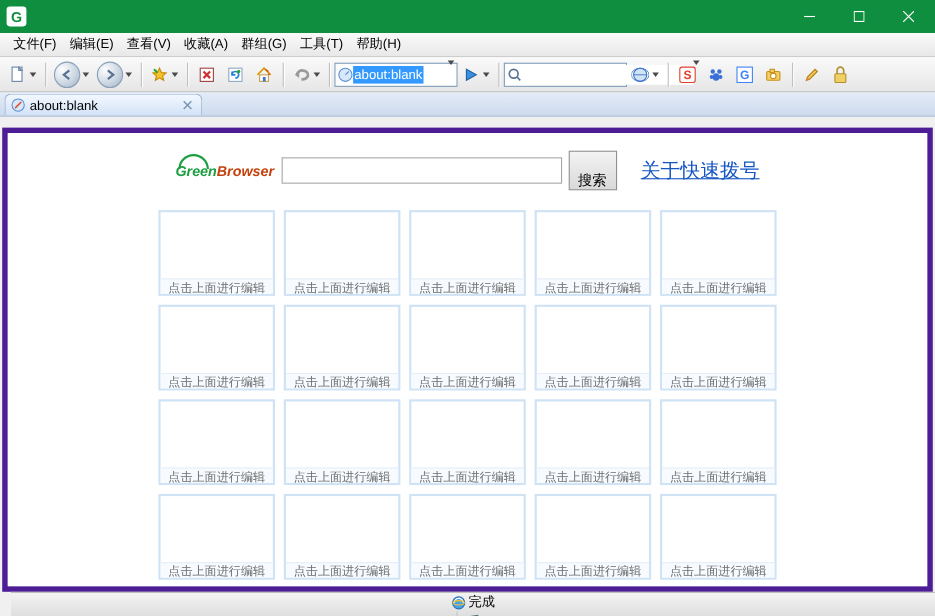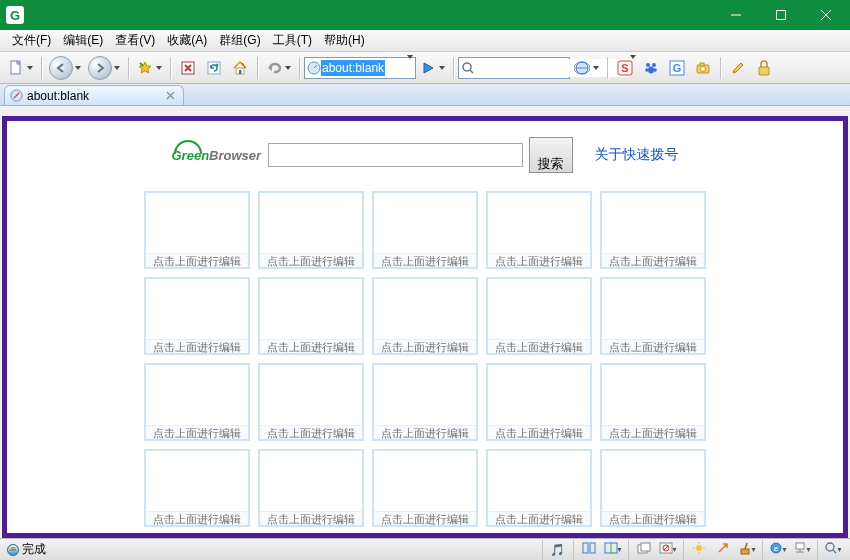--- a/index.html
+++ b/index.html
@@ -38,33 +38,33 @@
 .tab { height:20px; background:linear-gradient(#f3f8ff,#d2e2f6); border:1px solid #9db5d3; border-bottom:none; border-radius:6px 6px 0 0; display:flex; align-items:center; padding:0 6px 0 4px; font-size:12px; gap:4px; min-width:180px; }
 .tab .tabico { width:14px; height:14px; display:flex; align-items:center; justify-content:center; font-size:11px; }
 .tab .tabclose { width:14px; height:14px; border-radius:50%; display:flex; align-items:center; justify-content:center; margin-left:auto; }
 
 
 .viewport { position:absolute; top:106px; bottom:22px; left:2px; right:2px; border:5px solid #4c1d95; background:#fff; overflow:hidden;margin-top:10px; }
 .page { padding:16px 0 0 0; display:flex; flex-direction:column; align-items:center; background:#fff; height:100%; overflow-y:auto; }
 .searchrow { display:flex; align-items:center; gap:6px; margin-bottom:18px; }
 .gblogo { width:90px; height:24px; font-size:13px; font-weight:bold; font-style:italic; display:flex; align-items:center; white-space:nowrap; }
 .gblogo .g1 { color:#1a9e3f; }
-.gblogo .g2 { color:#737373; }
+.gblogo .g2 { color:#c2410c; }
 .gblogo .arc { width:28px; height:14px; border:2px solid #1a9e3f; border-bottom:none; border-radius:14px 14px 0 0; position:relative; top:-8px; margin:0 -30px 0 2px; }
 .mainsearch { width:255px; height:24px; border:1px solid #a7a7a7; padding:0 4px; font-size:13px; outline:none; }
 .searchbtn { height:36px; padding:17px 8px; background:linear-gradient(#f3f3f3,#d9d9d9); border:1px solid #8f8f8f; font-size:13px; cursor:pointer; }
-.aboutlink { color:#1455c2; font-size:14px; margin-left:16px; cursor:pointer; }
+.aboutlink { color:#1455c2; text-decoration:underline; font-size:18px; margin-left:16px; cursor:pointer; }
 
 .grid { display:grid; grid-template-columns: repeat(5, 106px); gap:8px 8px;border-radius:30px; }
 .cell { width:106px; height:78px; border:2px solid #cfe3f5; background:#fff; display:flex; flex-direction:column; cursor:pointer; }
 .cell .thumb { flex:1; }
 .cell .caption { height:14px; font-size:11px; color:#6d6d6d; text-align:center; overflow:hidden; white-space:nowrap; border-top:1px solid #e6eef7; background:#f7fbff; }
 
 
-.statusbar { position:absolute; left:0; right:0; bottom:0; height:22px; background:linear-gradient(#f3f3f3,#dedede); border-top:1px solid #b8b8b8; display:flex; align-items:center; font-size:12px; padding:0 2px; }
+.statusbar { position:absolute; left:10px; right:0; bottom:0; height:22px; background:linear-gradient(#f3f3f3,#dedede); border-top:1px solid #b8b8b8; display:flex; align-items:center; font-size:12px; padding:0 2px;flex-direction:column; }
 .statusbar .seg { height:20px; display:flex; align-items:center; padding:0 4px; border-left:1px solid #c6c6c6; gap:2px; }
 .statusbar .seg:first-child { border-left:none; flex:1; }
 .sbtn { width:22px; height:18px; display:flex; align-items:center; justify-content:center; border:1px solid transparent; border-radius:2px; }
 .tinydd { font-size:8px; color:#555; margin-left:-1px; }
 
 
 .chev { width:0; height:0; border-left:3px solid transparent; border-right:3px solid transparent; border-top:4px solid #4a4a4a; }
 </style>
 </head>
 <body>

